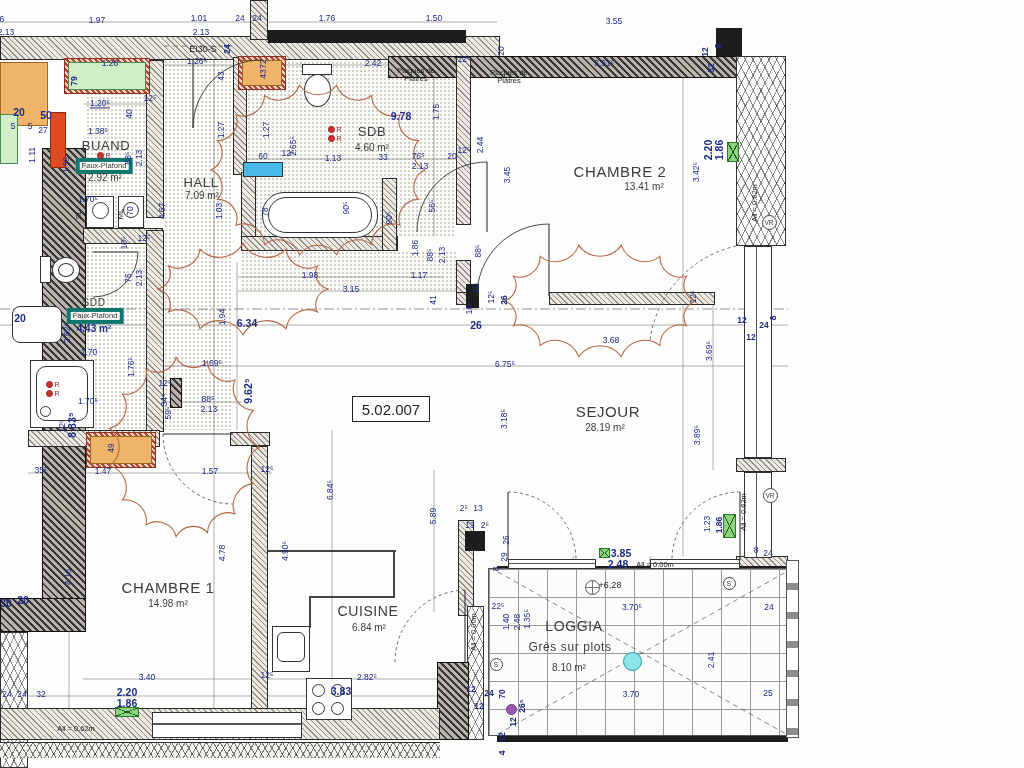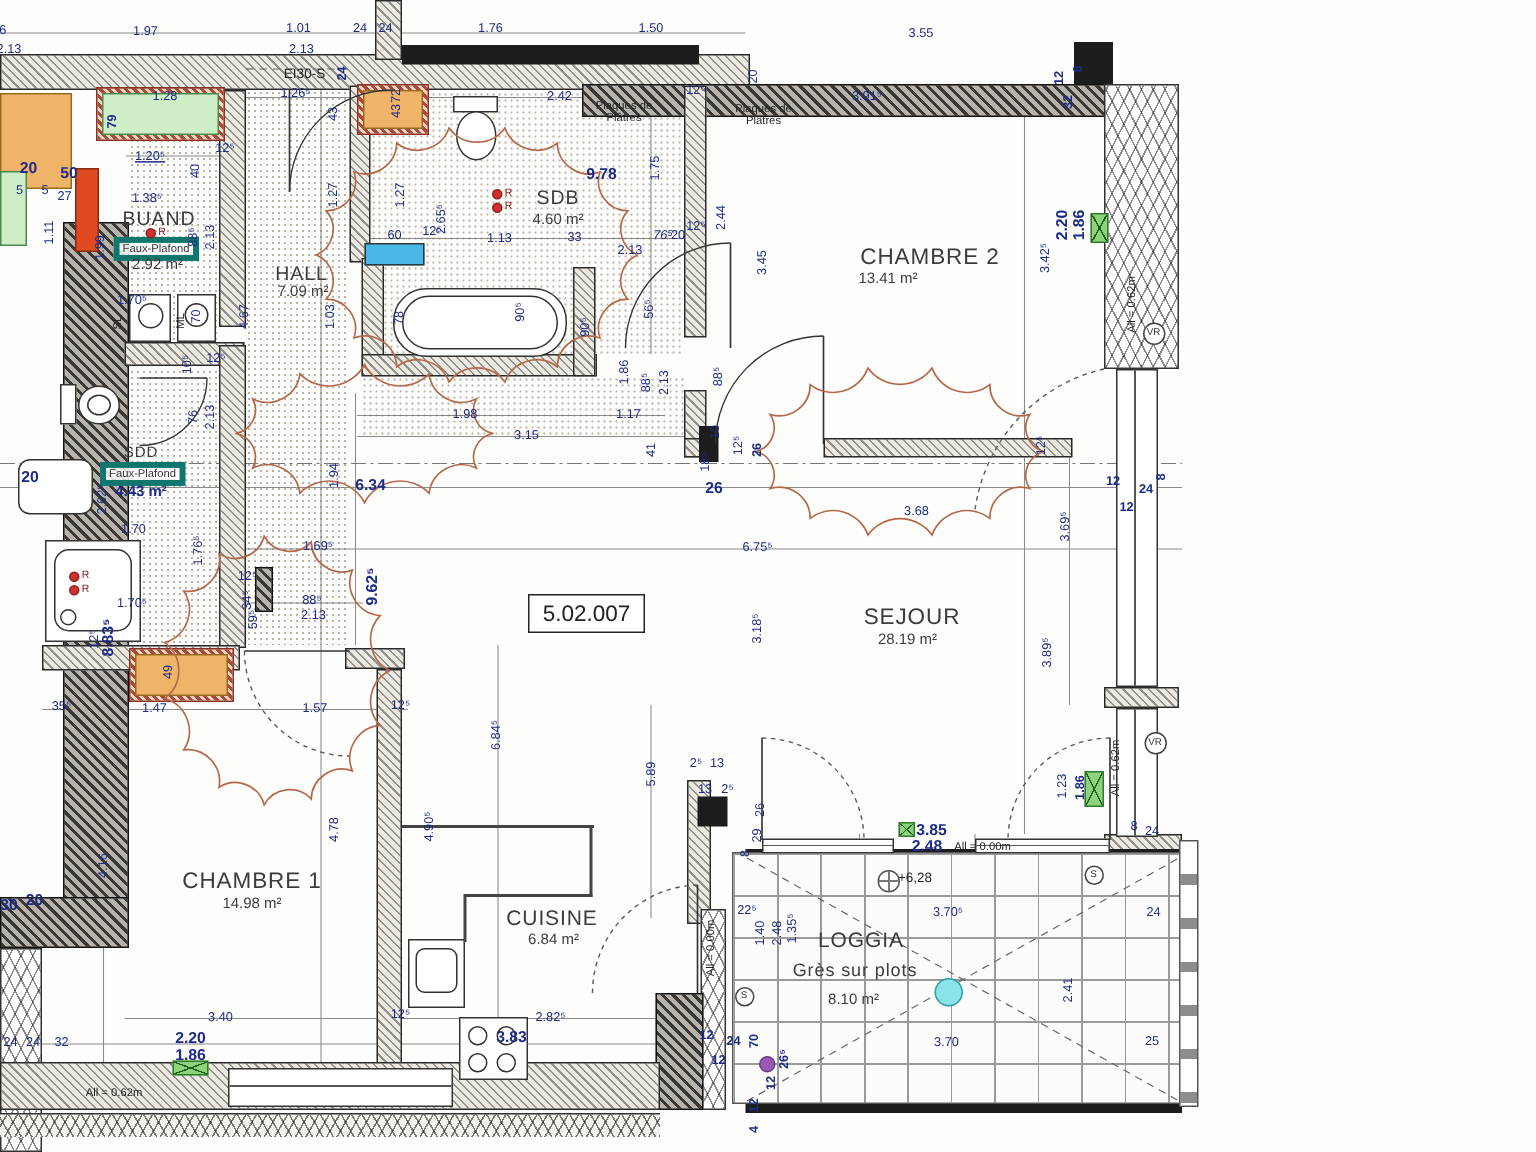--- a/index.html
+++ b/index.html
@@ -206,21 +206,21 @@
 
   <div id="rooms">
       <div class="lbl room-name" style="left: 106px; top: 146px; font-size: 13px;">BUAND</div>
       <div class="lbl note-box" style="left: 104px; top: 166px;">Faux-Plafond</div>
       <div class="lbl room-area" style="left: 105px; top: 178px; font-size: 10px;">2.92 m²</div>
       <div class="lbl room-name" style="left: 201px; top: 183px; font-size: 13px;">HALL</div>
       <div class="lbl room-area" style="left: 202px; top: 196px; font-size: 10px;">7.09 m²</div>
       <div class="lbl room-name" style="left: 372px; top: 132px; font-size: 13px;">SDB</div>
       <div class="lbl room-area" style="left: 372px; top: 148px; font-size: 10px;">4.60 m²</div>
       <div class="lbl room-name" style="left: 620px; top: 172px; font-size: 15px;">CHAMBRE 2</div>
-      <div class="lbl room-area" style="left: 592px; top: 187px; font-size: 10px;">13.41 m²</div>
+      <div class="lbl room-area" style="left: 644px; top: 187px; font-size: 10px;">13.41 m²</div>
       <div class="lbl room-name" style="left: 94px; top: 303px; font-size: 10px;">SDD</div>
       <div class="lbl note-box" style="left: 95px; top: 316px;">Faux-Plafond</div>
       <div class="lbl room-area blue" style="left: 94px; top: 329px; font-size: 10px;">4.43 m²</div>
       <div class="lbl room-name" style="left: 608px; top: 412px; font-size: 15px;">SEJOUR</div>
       <div class="lbl room-area" style="left: 605px; top: 428px; font-size: 10px;">28.19 m²</div>
       <div class="lbl room-name" style="left: 168px; top: 588px; font-size: 15px;">CHAMBRE 1</div>
       <div class="lbl room-area" style="left: 168px; top: 604px; font-size: 10px;">14.98 m²</div>
       <div class="lbl room-name" style="left: 368px; top: 612px; font-size: 14px;">CUISINE</div>
       <div class="lbl room-area" style="left: 369px; top: 628px; font-size: 10px;">6.84 m²</div>
       <div class="lbl room-name" style="left: 574px; top: 627px; font-size: 14px;">LOGGIA</div>
@@ -246,21 +246,21 @@
       <div class="lbl d" style="left: 110px; top: 64px;">1.28</div>
       <div class="lbl b2 v" style="left: 75px; top: 81px;">79</div>
       <div class="lbl d v" style="left: 264px; top: 64px;">72</div>
       <div class="lbl d v" style="left: 264px; top: 74px;">43</div>
       <div class="lbl d" style="left: 373px; top: 64px;">2.42</div>
       <div class="lbl k" style="left: 416px; top: 75px;">Plaques de
 Plâtres</div>
       <div class="lbl k" style="left: 509px; top: 77px;">Plaques de
 Plâtres</div>
       <div class="lbl d" style="left: 464px; top: 60px;">12⁵</div>
-      <div class="lbl d" style="left: 578px; top: 64px;">3.91⁵</div>
+      <div class="lbl d" style="left: 604px; top: 64px;">3.91⁵</div>
       <div class="lbl b2 v" style="left: 706px; top: 52px;">12</div>
       <div class="lbl b2 v" style="left: 719px; top: 46px;">8</div>
       <div class="lbl b2 v" style="left: 712px; top: 68px;">32</div>
       <div class="lbl d" style="left: 100px; top: 104px; text-decoration: underline;">1.20⁵</div>
       <div class="lbl d" style="left: 150px; top: 99px;">12⁵</div>
       <div class="lbl d v" style="left: 130px; top: 114px;">40</div>
       <div class="lbl d" style="left: 98px; top: 132px;">1.38⁵</div>
       <div class="lbl b" style="left: 19px; top: 113px;">20</div>
       <div class="lbl b" style="left: 46px; top: 116px;">50</div>
       <div class="lbl d" style="left: 13px; top: 127px;">5</div>
@@ -272,21 +272,21 @@
       <div class="lbl d v" style="left: 140px; top: 158px;">2.13</div>
       <div class="lbl b" style="left: 401px; top: 117px;">9.78</div>
       <div class="lbl d v" style="left: 437px; top: 112px;">1.75</div>
       <div class="lbl d v" style="left: 294px; top: 146px;">2.65⁵</div>
       <div class="lbl d v" style="left: 222px; top: 130px;">1.27</div>
       <div class="lbl d v" style="left: 267px; top: 130px;">1.27</div>
       <div class="lbl d" style="left: 263px; top: 157px;">60</div>
       <div class="lbl d" style="left: 288px; top: 154px;">12⁵</div>
       <div class="lbl d" style="left: 333px; top: 159px;">1.13</div>
       <div class="lbl d" style="left: 383px; top: 158px;">33</div>
-      <div class="lbl d" style="left: 442px; top: 157px; font-style: italic;">76⁵</div>
+      <div class="lbl d" style="left: 418px; top: 157px; font-style: italic;">76⁵</div>
       <div class="lbl d" style="left: 420px; top: 167px;">2.13</div>
       <div class="lbl d" style="left: 452px; top: 157px;">20</div>
       <div class="lbl d" style="left: 464px; top: 151px;">12⁵</div>
       <div class="lbl d v" style="left: 481px; top: 145px;">2.44</div>
       <div class="lbl d v" style="left: 508px; top: 175px;">3.45</div>
       <div class="lbl d v" style="left: 266px; top: 212px;">78</div>
       <div class="lbl d v" style="left: 347px; top: 208px;">90⁵</div>
       <div class="lbl d v" style="left: 390px; top: 218px;">90⁵</div>
       <div class="lbl d v" style="left: 433px; top: 206px;">56⁵</div>
       <div class="lbl d" style="left: 88px; top: 200px;">1.70⁵</div>

